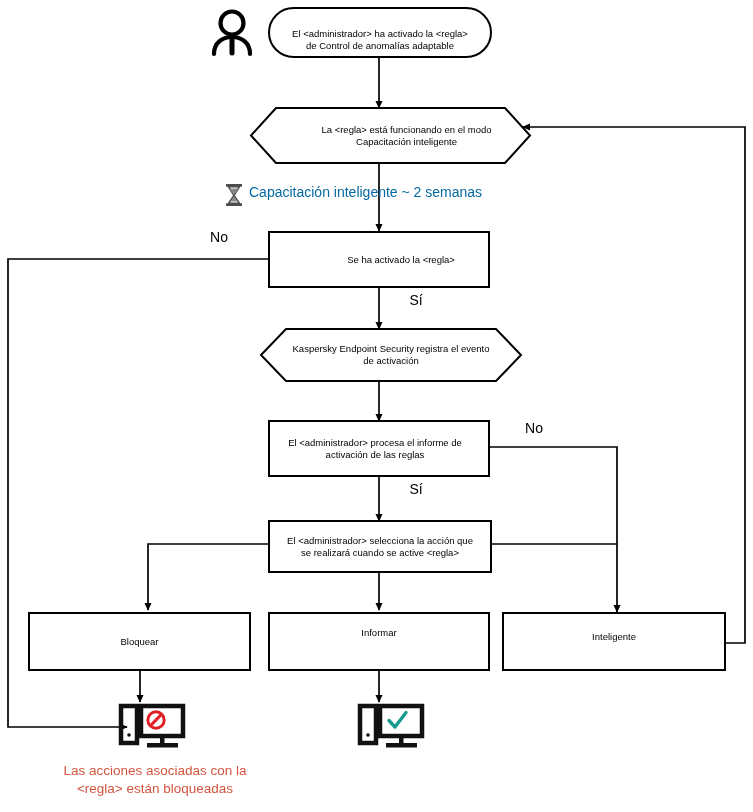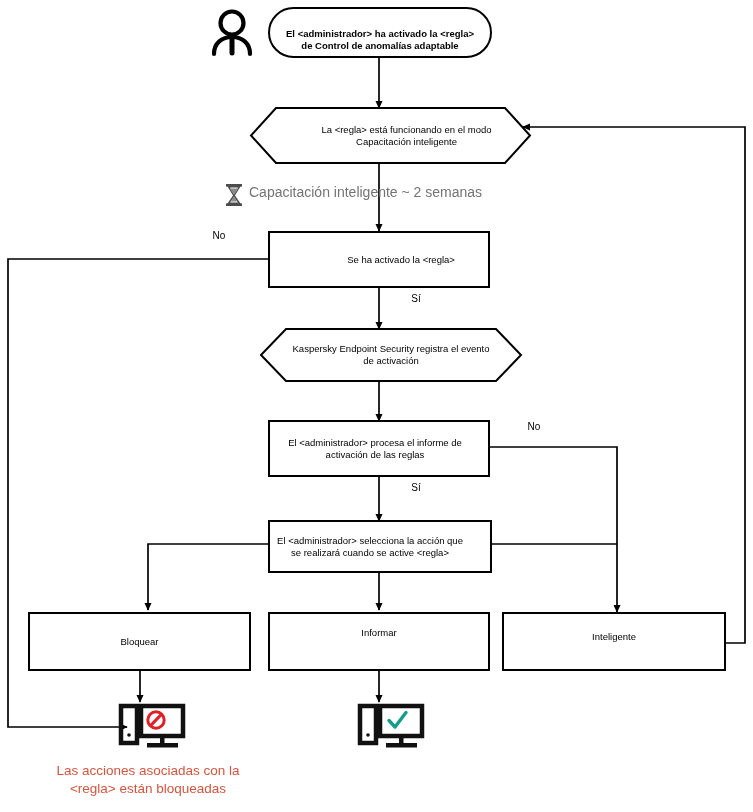--- a/index.html
+++ b/index.html
@@ -14,25 +14,25 @@
     position:absolute;
     display:flex;align-items:center;justify-content:center;
     text-align:center;
     color:#000000;
     line-height:1.25;
     pointer-events:none;
     white-space:pre-line;
   }
   .lbl-small{font-size:9.5px;}
   .edge-label{
-    position:absolute;font-size:10px;color:#000;
+    position:absolute;font-size:14px;color:#000;
     text-align:center;line-height:1.1;
   }
   .legend-label{
-    position:absolute;font-size:14px;color:#737373;
+    position:absolute;font-size:14px;color:#0369a1;
     text-align:right;line-height:1.1;white-space:nowrap;
   }
   .caption{
     position:absolute;text-align:center;font-size:13.5px;line-height:1.35;
     white-space:pre-line;
   }
   .cap-red{color:#d2553f;}
   .cap-teal{color:#0a7f7b;}
 </style>
 </head>
@@ -125,50 +125,50 @@
     <g>
       <rect x="360" y="706" width="16" height="37" fill="none" stroke="#111" stroke-width="4.5"></rect>
       <circle cx="368" cy="735" r="1.8" fill="#111"></circle>
       <rect x="380" y="706" width="42" height="30" fill="none" stroke="#111" stroke-width="4.5"></rect>
       <rect x="399" y="736" width="4.5" height="8" fill="#111"></rect>
       <rect x="386" y="743" width="31" height="4.5" fill="#111"></rect>
       <path d="M389,720.5 L395,727 L406,712.5" fill="none" stroke="#179b8e" stroke-width="3.4" stroke-linecap="round" stroke-linejoin="round"></path>
     </g>
   </svg>
 
-  <div class="node-label lbl-small" style="left:269px;top:8px;width:222px;height:63px;font-weight:bold;">El &lt;administrador&gt; ha activado la &lt;regla&gt;
+  <div class="node-label lbl-small" style="left:269px;top:8px;width:222px;height:63px;">El &lt;administrador&gt; ha activado la &lt;regla&gt;
 de Control de anomalías adaptable</div>
 
   <div class="node-label lbl-small" style="left:292px;top:108px;width:229px;height:55px;">La &lt;regla&gt; está funcionando en el modo
 Capacitación inteligente</div>
 
   <div class="node-label lbl-small" style="left:269px;top:232px;width:264px;height:55px;">Se ha activado la &lt;regla&gt;</div>
 
   <div class="node-label lbl-small" style="left:276px;top:329px;width:230px;height:52px;">Kaspersky Endpoint Security registra el evento
 de activación</div>
 
   <div class="node-label lbl-small" style="left:269px;top:421px;width:212px;height:55px;">El &lt;administrador&gt; procesa el informe de
 activación de las reglas</div>
 
-  <div class="node-label lbl-small" style="left:259px;top:521px;width:222px;height:51px;">El &lt;administrador&gt; selecciona la acción que
+  <div class="node-label lbl-small" style="left:269px;top:521px;width:222px;height:51px;">El &lt;administrador&gt; selecciona la acción que
 se realizará cuando se active &lt;regla&gt;</div>
 
   <div class="node-label lbl-small" style="left:29px;top:613px;width:221px;height:57px;border-radius:21px;">Bloquear</div>
 
   <div class="node-label lbl-small" style="left:269px;top:613px;width:220px;height:39px;">Informar</div>
 
   <div class="node-label lbl-small" style="left:503px;top:617px;width:222px;height:40px;">Inteligente</div>
 
   <div class="edge-label" style="left:186px;top:230px;width:66px;">No</div>
 
   <div class="edge-label" style="left:388px;top:293px;width:56px;">Sí</div>
 
   <div class="edge-label" style="left:506px;top:421px;width:56px;">No</div>
 
   <div class="edge-label" style="left:388px;top:482px;width:56px;">Sí</div>
 
   <div class="legend-label" style="left:249px;top:185px;">Capacitación inteligente ~ 2 semanas</div>
 
-  <div class="caption cap-red" style="left:15px;top:762px;width:266px;">Las acciones asociadas con la
+  <div class="caption cap-red" style="left:22px;top:762px;width:266px;">Las acciones asociadas con la
 &lt;regla&gt; están bloqueadas</div>
 
 
 </div>
 
 </body></html>

